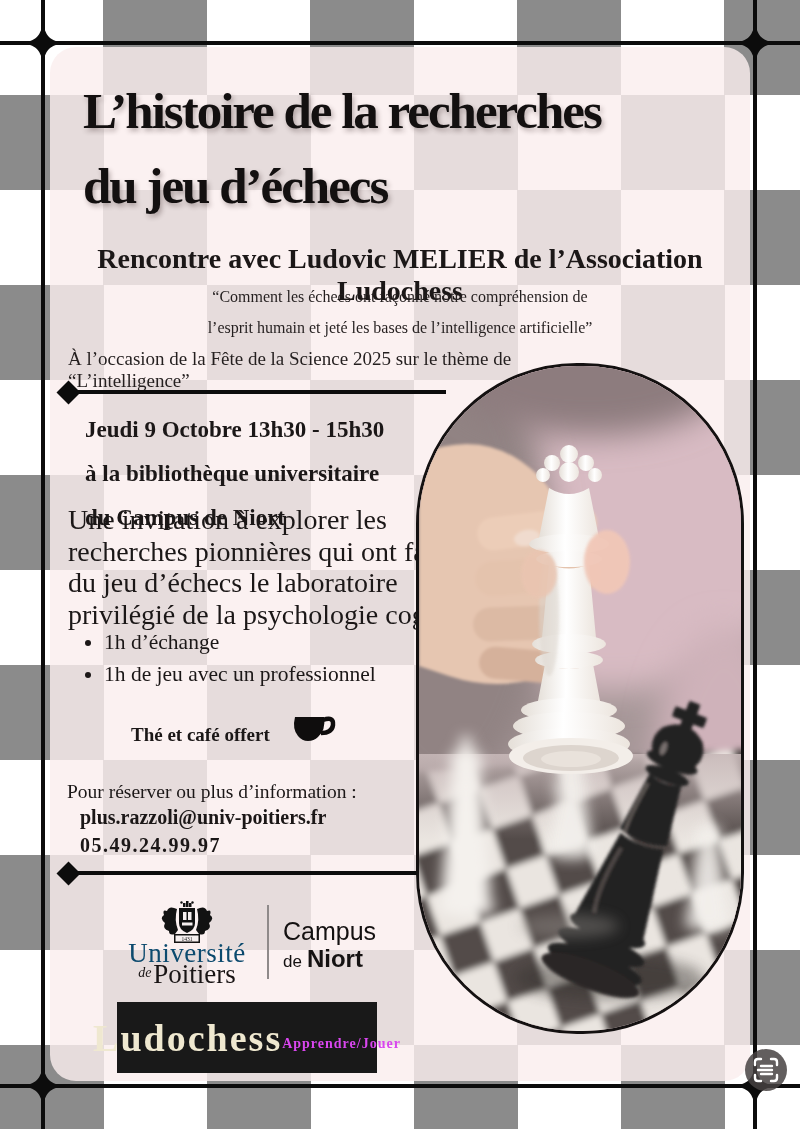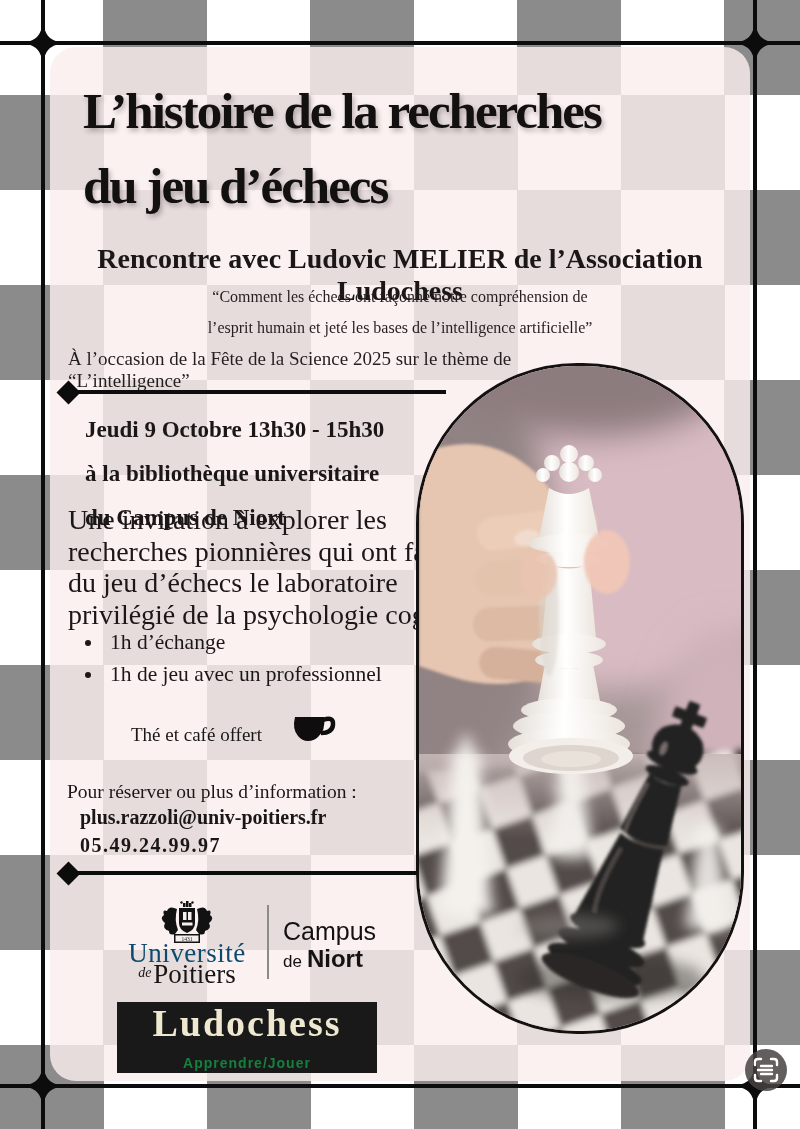--- a/index.html
+++ b/index.html
@@ -20,45 +20,45 @@
   .quote{left:60px;top:281px;width:680px;text-align:center;font-size:16px;line-height:31px;color:#241f1f;}
   .occasion{left:68px;top:348px;width:520px;font-size:19px;color:#241f1f;}
   .divider{height:4px;background:#0c0c0c;}
   .divider .diamond{position:absolute;left:-8px;top:-6.5px;width:17px;height:17px;
                     background:#0c0c0c;transform:rotate(45deg);}
   .divider-top{left:68px;top:390px;width:378px;}
   .divider-bottom{left:68px;top:871px;width:354px;}
   .event-when{left:85px;top:408px;font-size:23px;font-weight:bold;line-height:44px;}
   .event-desc{left:68px;top:504px;font-size:28px;line-height:31.5px;}
   .bullets{left:70px;top:626px;margin:0;padding-left:34px;font-size:21.5px;line-height:32px;}
-  .bullets li{padding-left:6px;}
-  .offer{left:131px;top:724px;font-size:19px;font-weight:normal;}
+  .bullets li{}
+  .offer{left:131px;top:724px;font-size:19px;font-weight:bold;}
   .cup-icon{left:288px;top:714px;}
   .contact-intro{left:67px;top:781px;font-size:19.5px;}
   .contact-email{left:80px;top:806px;font-size:20px;font-weight:bold;}
   .contact-phone{left:80px;top:834px;font-size:20px;font-weight:bold;letter-spacing:1.5px;}
   .photo{left:416px;top:363px;width:322px;height:665px;border:3px solid #141111;
          border-radius:161px;overflow:hidden;background:#a59697;}
   .photo svg{display:block;}
   .uni-logo{left:108px;top:901px;width:158px;text-align:center;line-height:20px;}
   .uni-crest{display:block;margin:0 auto;}
   .uni-name{font-size:27px;letter-spacing:.5px;color:#0c4a6e;margin-top:-4px;}
   .uni-name2{font-size:27px;color:#181414;}
   .uni-de{font-style:italic;font-size:14px;vertical-align:6px;margin-right:2px;}
   .logo-divider{left:267px;top:905px;width:2px;height:74px;background:#8f8a8a;}
   .campus-logo{left:283px;top:917px;font-family:"Liberation Sans","DejaVu Sans",sans-serif;
                line-height:28px;color:#141111;}
   .campus-l1{font-size:25px;font-weight:normal;}
   .campus-de{font-size:17px;margin-right:5px;}
   .campus-city{font-size:24px;font-weight:bold;}
   .ludochess{left:117px;top:1002px;width:260px;height:71px;background:#191919;
-             display:flex;flex-direction:column;align-items:center;justify-content:center;}
+             display:flex;flex-direction:row;align-items:center;justify-content:center;}
   .ludo-name{font-size:38px;font-weight:bold;letter-spacing:2px;color:#efe8d0;line-height:38px;}
-  .ludo-tag{font-family:Liberation Sans, sans-serif;font-size:14px;
-            font-weight:bold;color:#15803d;letter-spacing:1px;margin-top:13px;}
+  .ludo-tag{font-family:Liberation Serif, serif;font-size:14px;
+            font-weight:bold;color:#d946ef;letter-spacing:1px;margin-top:13px;}
   .frame-h{left:0;width:800px;height:4px;background:#0c0c0c;}
   .frame-v{top:0;width:4px;height:1129px;background:#0c0c0c;}
   .star{width:48px;height:48px;}
   .scan{left:744px;top:1048px;}
 </style>
 </head>
 <body>
 
 <div>
 

